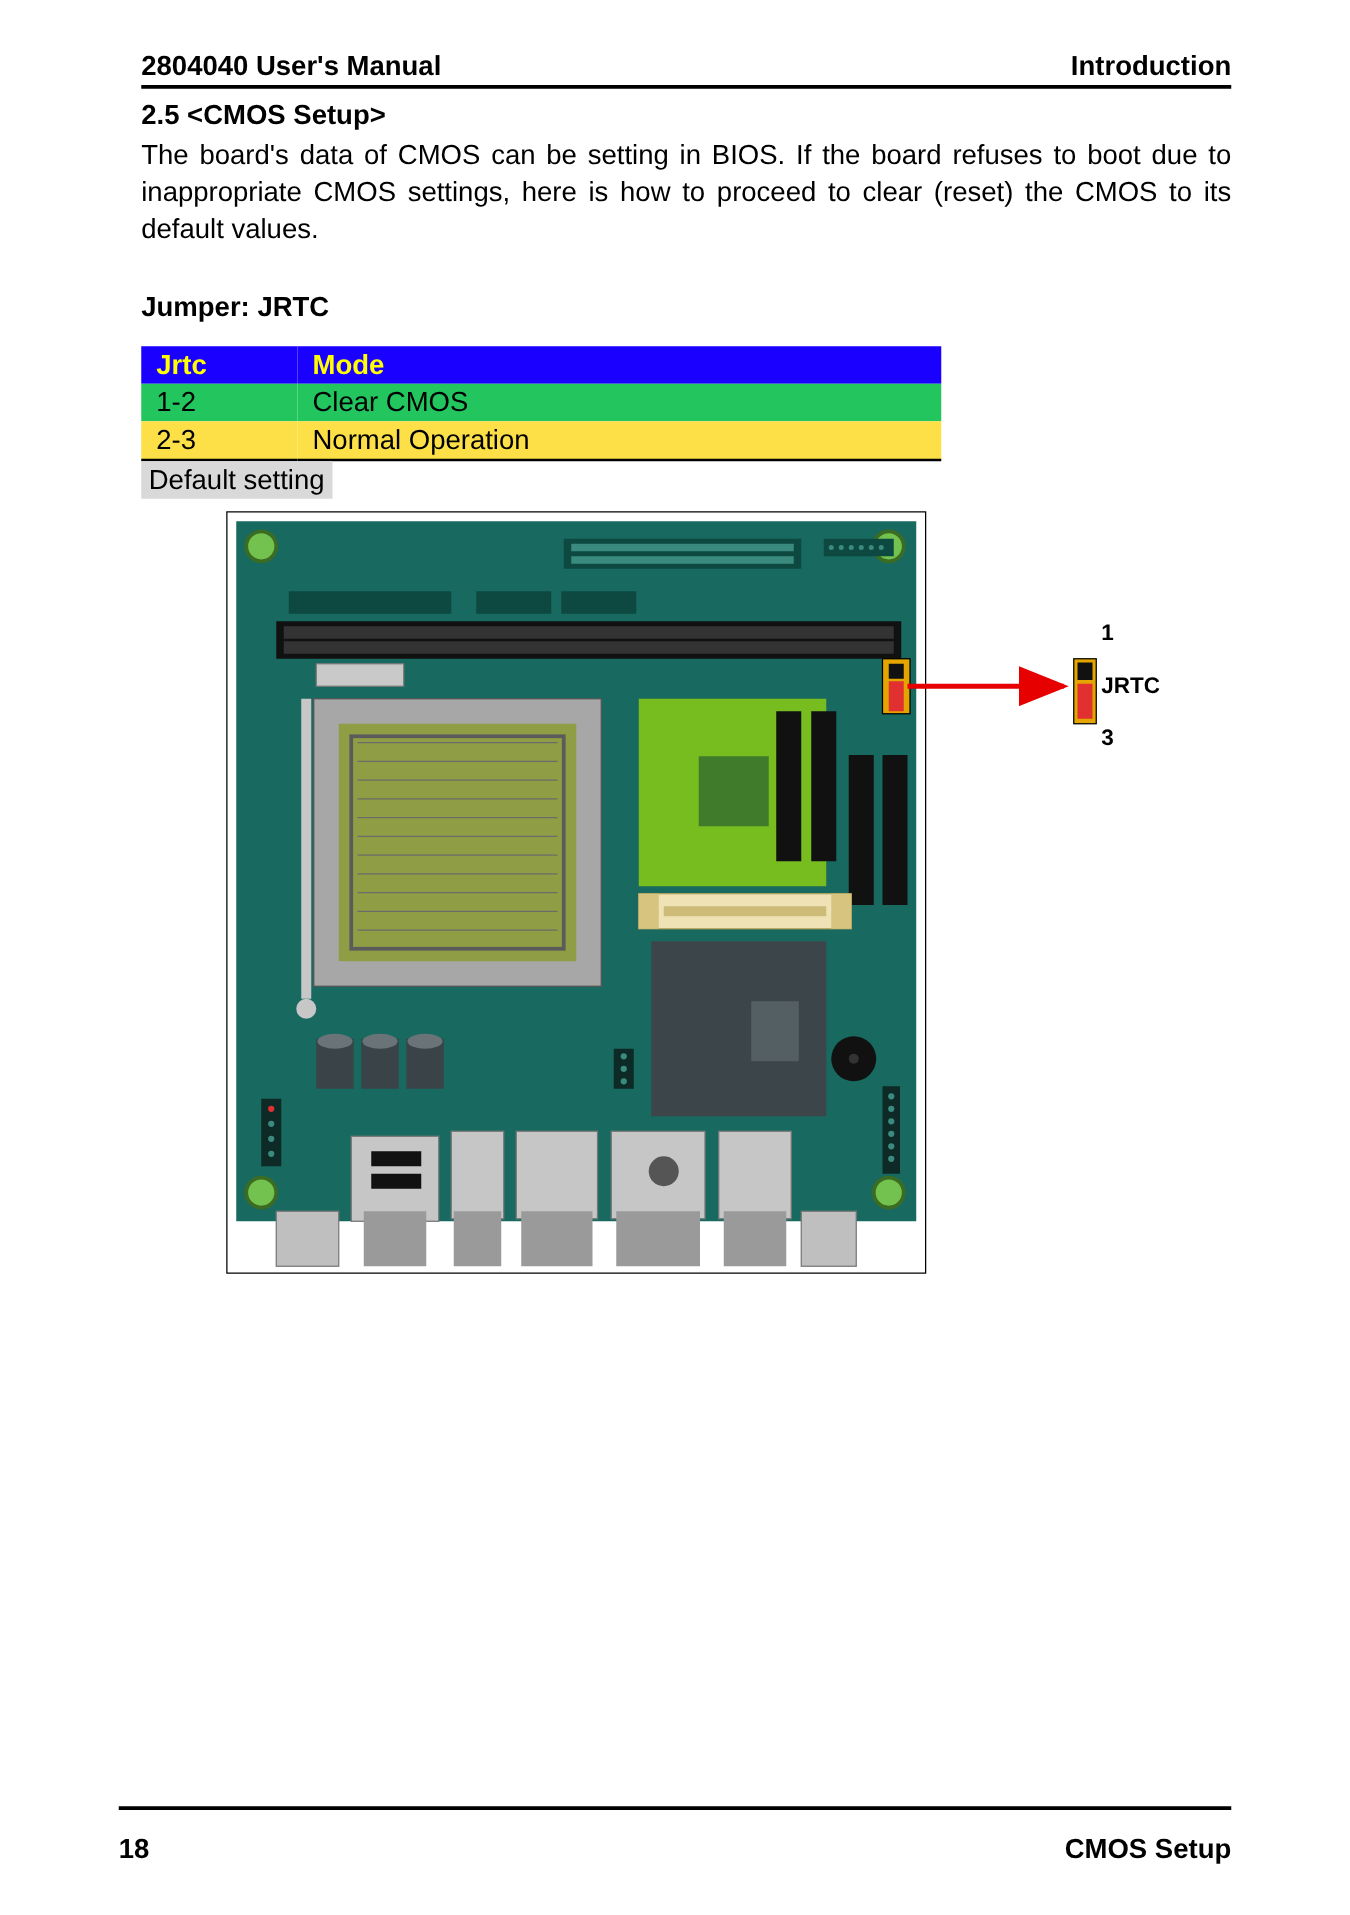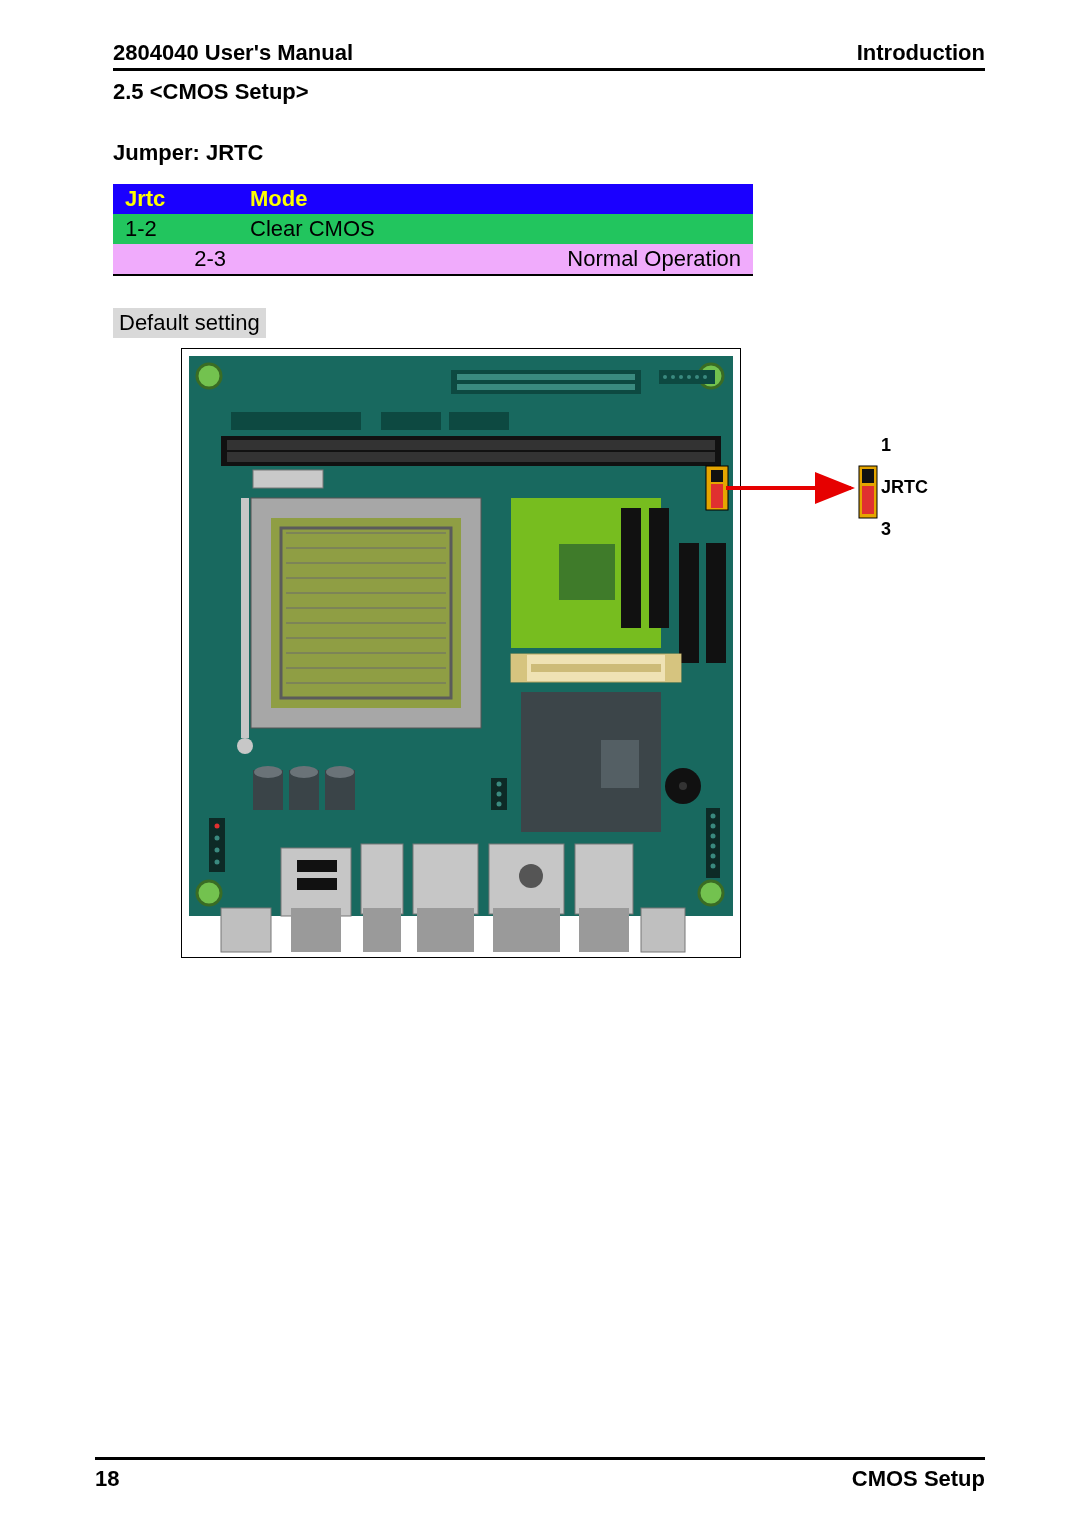--- a/index.html
+++ b/index.html
@@ -51,30 +51,28 @@
     font-weight: bold;
   }
   .jrtc-table th, .jrtc-table td {
     text-align: left;
     padding: 2px 12px;
     height: 30px;
   }
   .jrtc-table th.col1, .jrtc-table td.col1 { width: 125px; }
   .jrtc-table tbody tr.r0 td { background: #22c55e; }
   .jrtc-table tbody tr.r1 td {
-    background: #f0abfc;
+    background: #fde047;
     border-bottom: 2px solid #000;
-    text-align: right;
   }
   .default-setting {
     display: inline-block;
     background: #d9d9d9;
     font-size: 22px;
     padding: 2px 6px;
-    margin-top: 32px;
   }
   .diagram-area {
     position: relative;
     margin-top: 10px;
     height: 630px;
   }
   .board-svg {
     position: absolute;
     left: 68px;
     top: 0;
@@ -98,34 +96,35 @@
   .footer-row {
     position: absolute;
     bottom: 40px;
     left: 95px;
     right: 95px;
     display: flex;
     justify-content: space-between;
     font-weight: bold;
     font-size: 22px;
     border-top: 3px solid #000;
-    padding-top: 6px;
+    padding-top: 18px;
   }
 </style>
 </head>
 <body>
 
 <div class="page">
   <div class="header-row">
     <span>2804040 User's Manual</span>
     <span>Introduction</span>
   </div>
 
   <div class="section-title">2.5 &lt;CMOS Setup&gt;</div>
 
+  <div class="body-text">The board's data of CMOS can be setting in BIOS. If the board refuses to boot due to inappropriate CMOS settings, here is how to proceed to clear (reset) the CMOS to its default values.</div>
 
   <div class="jumper-info">
     <div>Jumper: JRTC</div>
   </div>
 
   <table class="jrtc-table">
     <thead>
       <tr>
         <th class="col1">Jrtc</th>
         <th>Mode</th>

